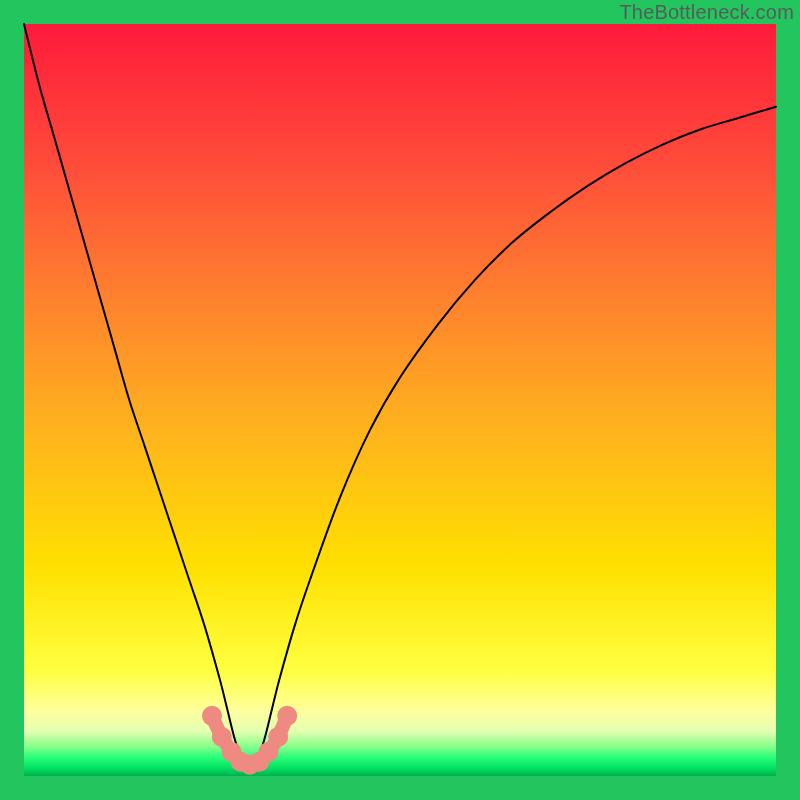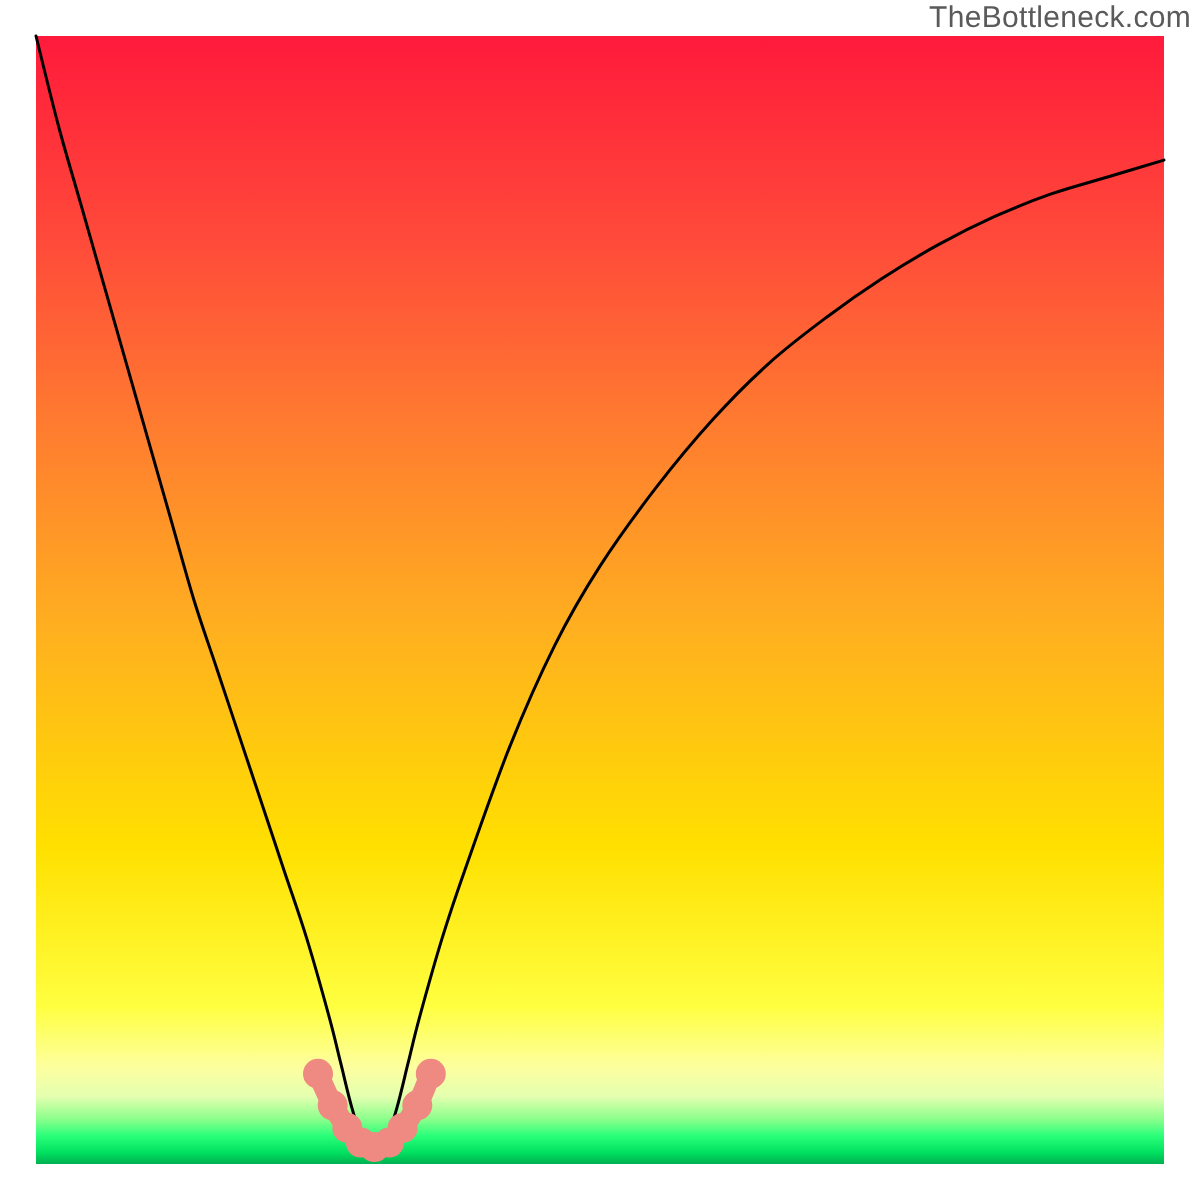--- a/index.html
+++ b/index.html
@@ -10,21 +10,21 @@
     background: #000;
     font-family: Arial, Helvetica, sans-serif;
     overflow: hidden;
   }
   .frame {
     position: absolute;
     top: 0;
     left: 0;
     width: 800px;
     height: 800px;
-    background: #ffffff;
+    background: #22c55e;
   }
   .plot {
     position: absolute;
     top: 24px;
     left: 24px;
     width: 752px;
     height: 752px;
     
     background: linear-gradient(
       to bottom,

